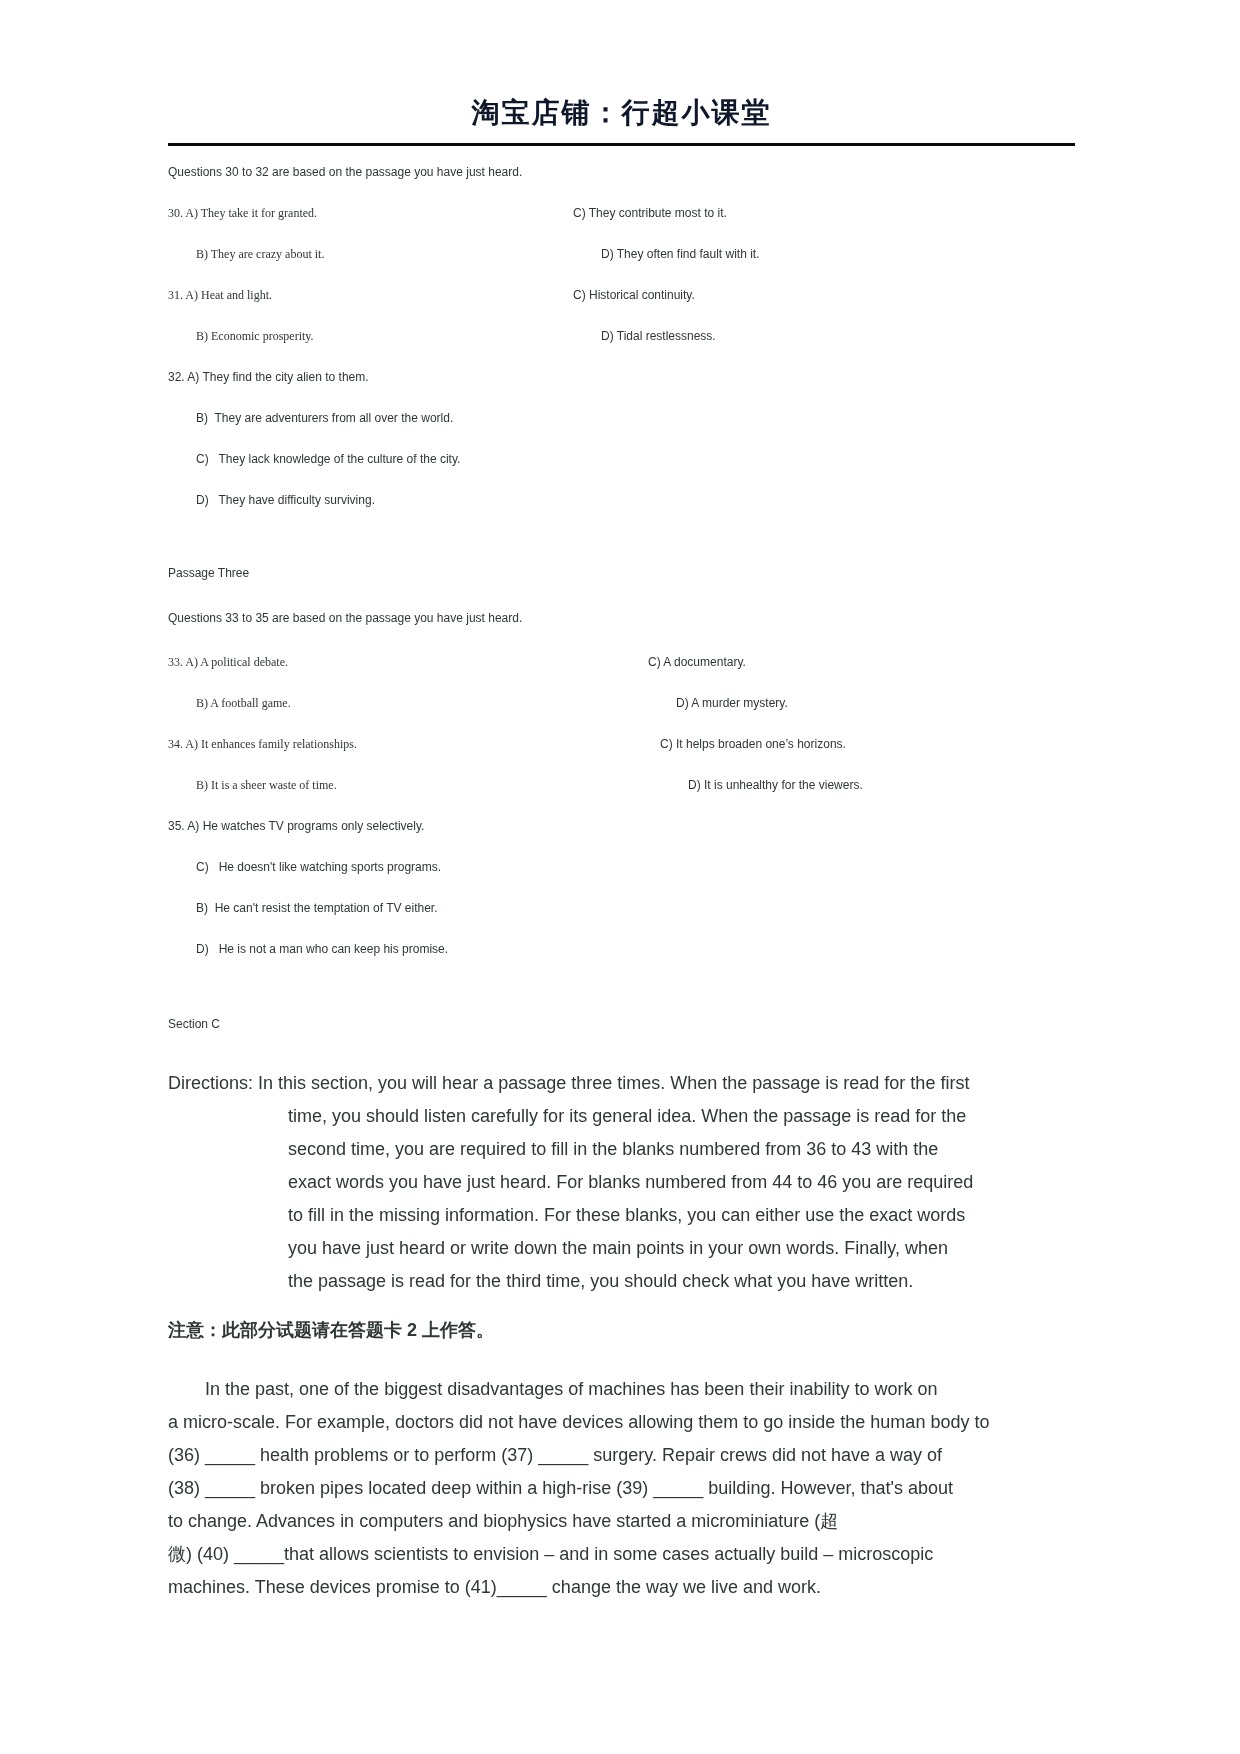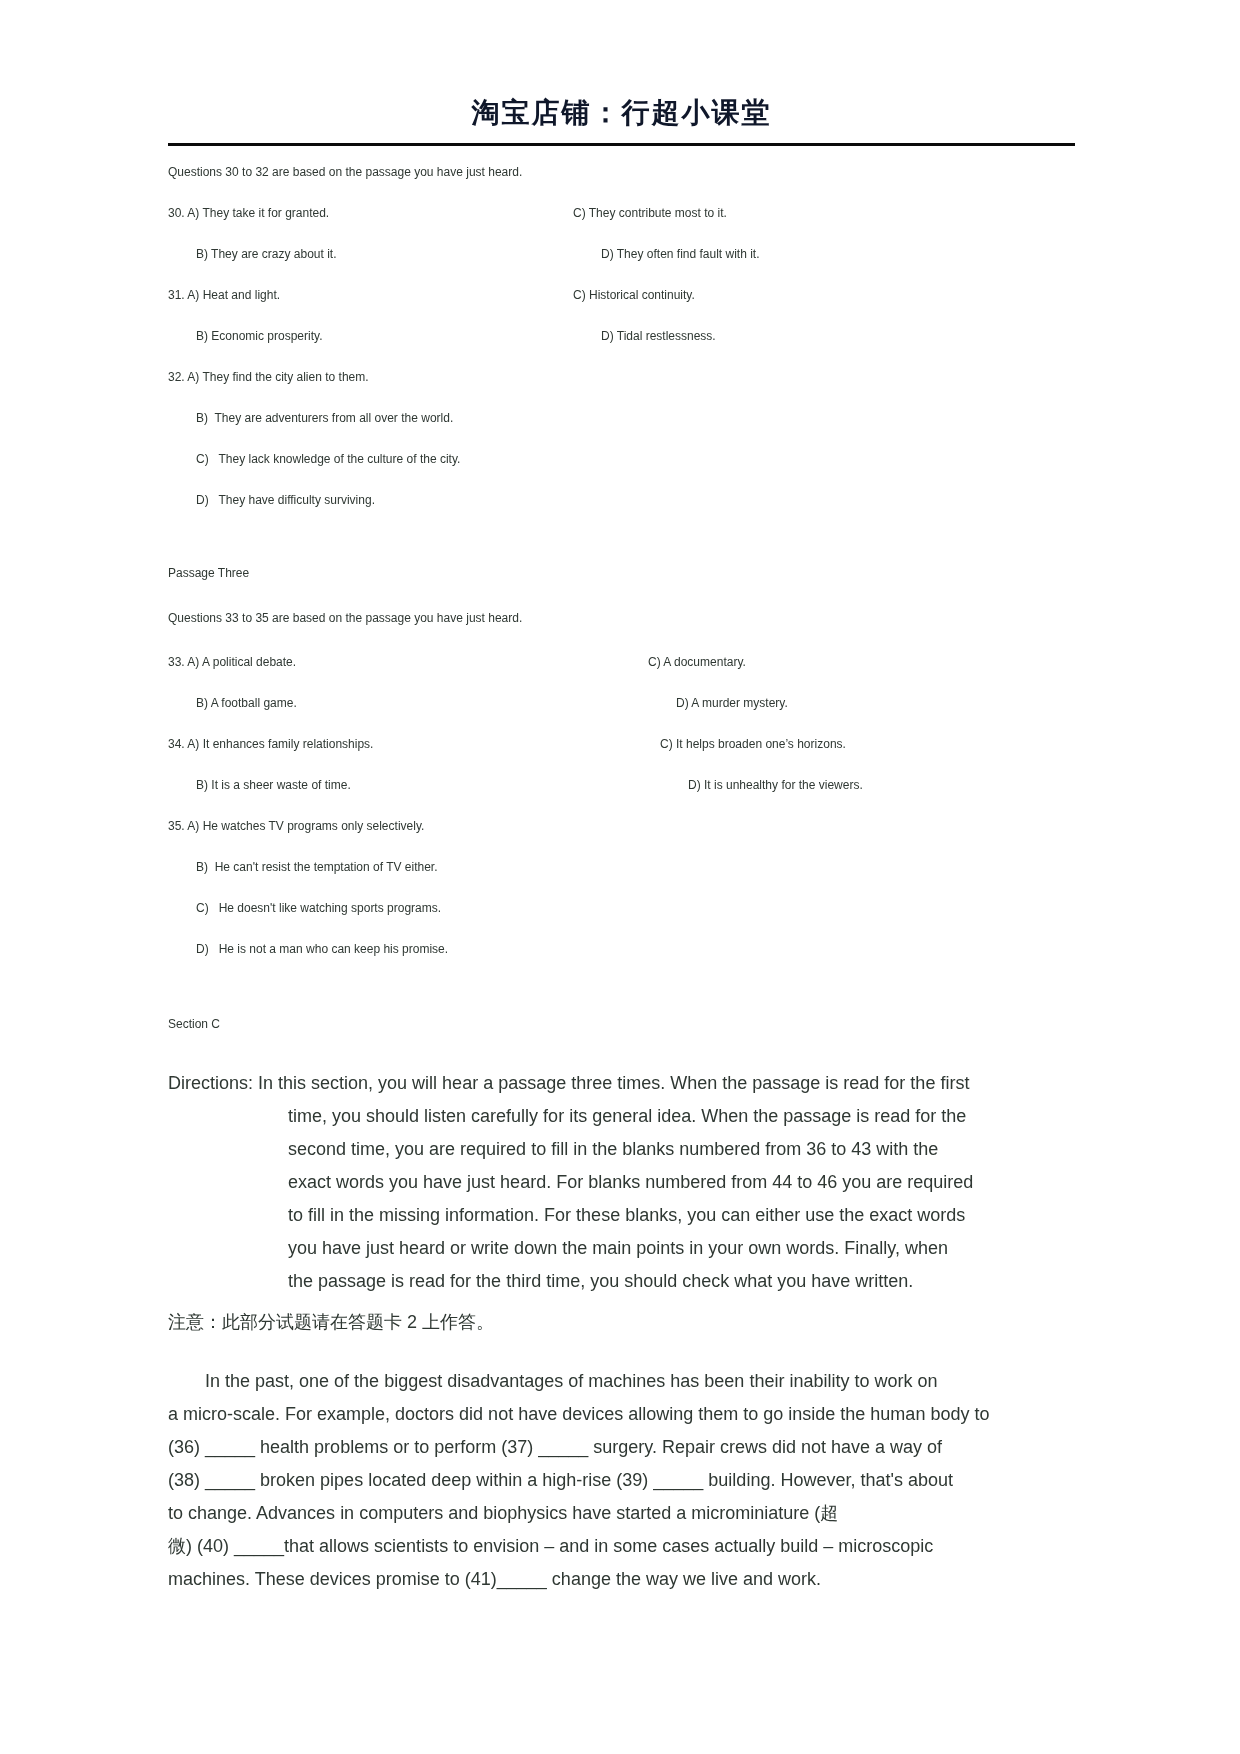--- a/index.html
+++ b/index.html
@@ -29,41 +29,41 @@
     background:#0a0a0a;
   }
 
   
   .ln{
     height:41px;line-height:41px;
     font-size:12px;
     white-space:pre;
   }
   .two-col{display:flex;}
-  .two-col .c1{width:405px;flex:0 0 405px;}
+  .two-col .c1{width:405px;flex:0 0 405px;font-family:Liberation Serif, serif;}
   .two-col.w33 .c1{width:480px;flex:0 0 480px;}
   .two-col.w34 .c1{width:492px;flex:0 0 492px;}
   .two-col .c2{flex:1;}
   .ind{padding-left:28px;}
 
   .intro-line{margin-top:6px;}
   .passage-heading{margin-top:32px;}
   .intro-line2{margin-top:4px;}
   .qblock-2{margin-top:3px;}
   .section-heading{margin-top:34px;}
 
   
   .sln{
     height:33px;line-height:33px;
     font-size:18px;
     white-space:pre;
   }
   .dir-block{margin-top:22px;}
   .dir-cont{padding-left:120px;}
-  .note-line{margin-top:8px;}
+  .note-line{margin-top:16px;font-weight:bold;}
   .para-block{margin-top:26px;}
   .para-first{text-indent:37px;}
 </style>
 </head>
 <body>
 
 <div class="page">
   <div class="content">
 
     <div class="doc-title">淘宝店铺：行超小课堂</div>
@@ -121,22 +121,22 @@
           <span class="c2">C) It helps broaden one’s horizons.</span>
         </div>
         <div class="ln two-col w34">
           <span class="c1 ind">B) It is a sheer waste of time.</span>
           <span class="c2">D) It is unhealthy for the viewers.</span>
         </div>
       </div>
 
       <div>
         <div class="ln">35. A) He watches TV programs only selectively.</div>
+        <div class="ln ind">C)   He doesn't like watching sports programs.</div>
         <div class="ln ind">B)  He can't resist the temptation of TV either.</div>
-        <div class="ln ind">C)   He doesn't like watching sports programs.</div>
         <div class="ln ind">D)   He is not a man who can keep his promise.</div>
       </div>
     </div>
 
     <div class="ln section-heading">Section C</div>
 
     <div class="dir-block">
       <div class="sln">Directions: In this section, you will hear a passage three times. When the passage is read for the first</div>
       <div class="sln dir-cont">time, you should listen carefully for its general idea. When the passage is read for the</div>
       <div class="sln dir-cont">second time, you are required to fill in the blanks numbered from 36 to 43 with the</div>

